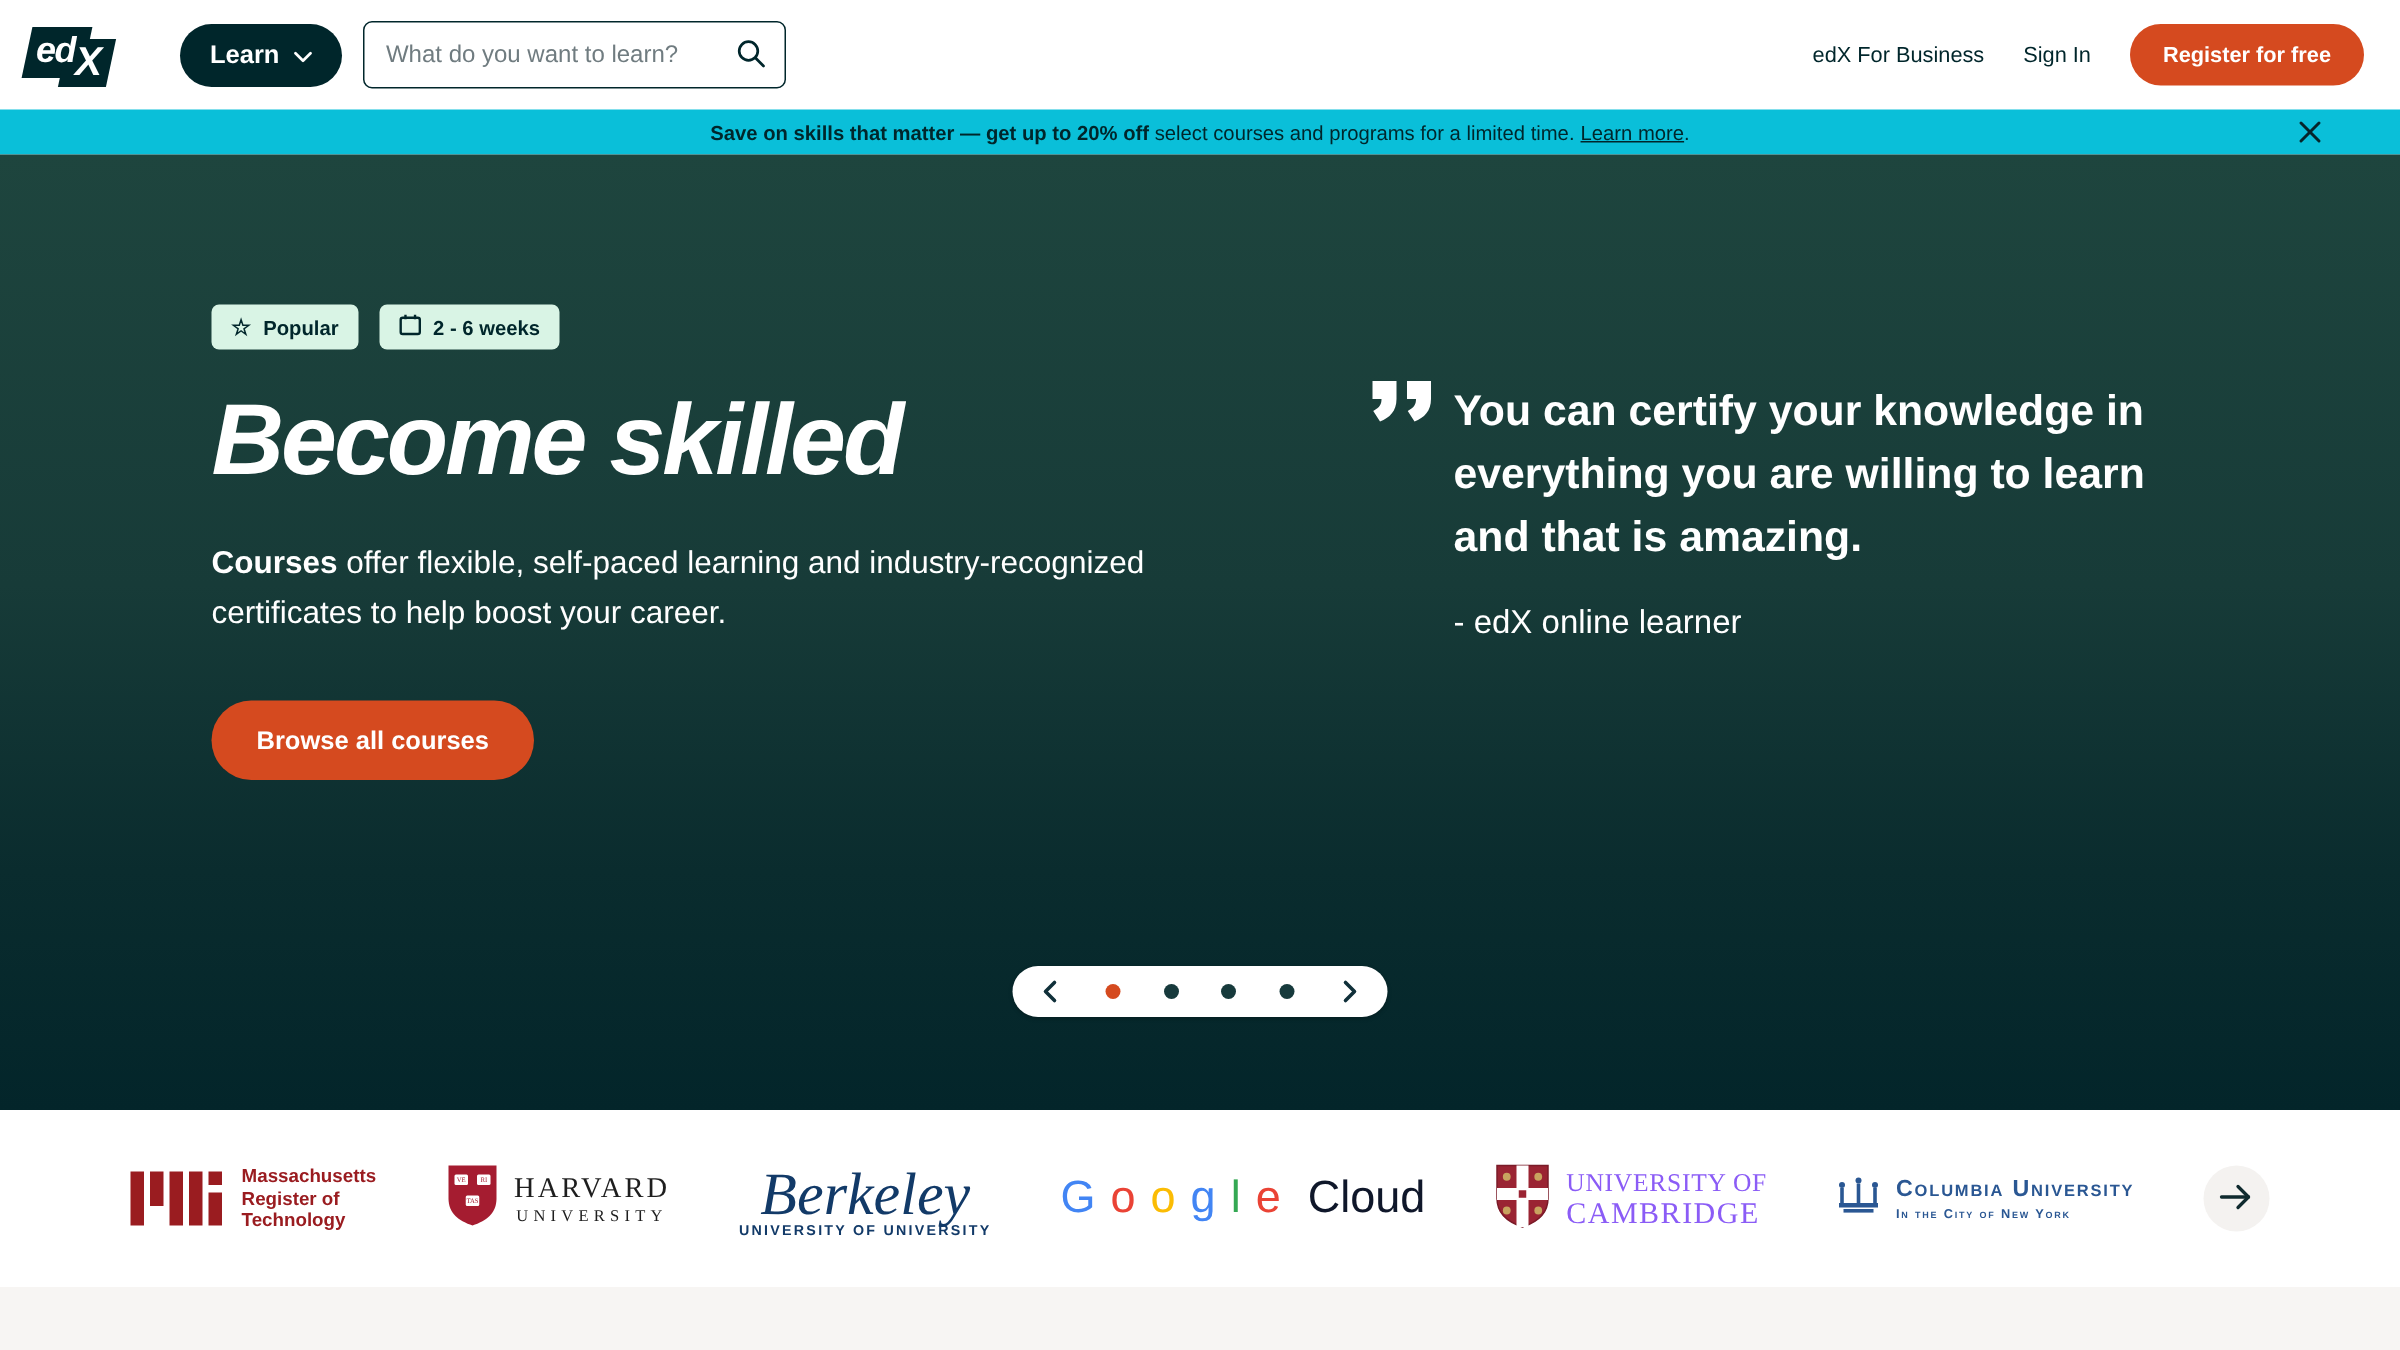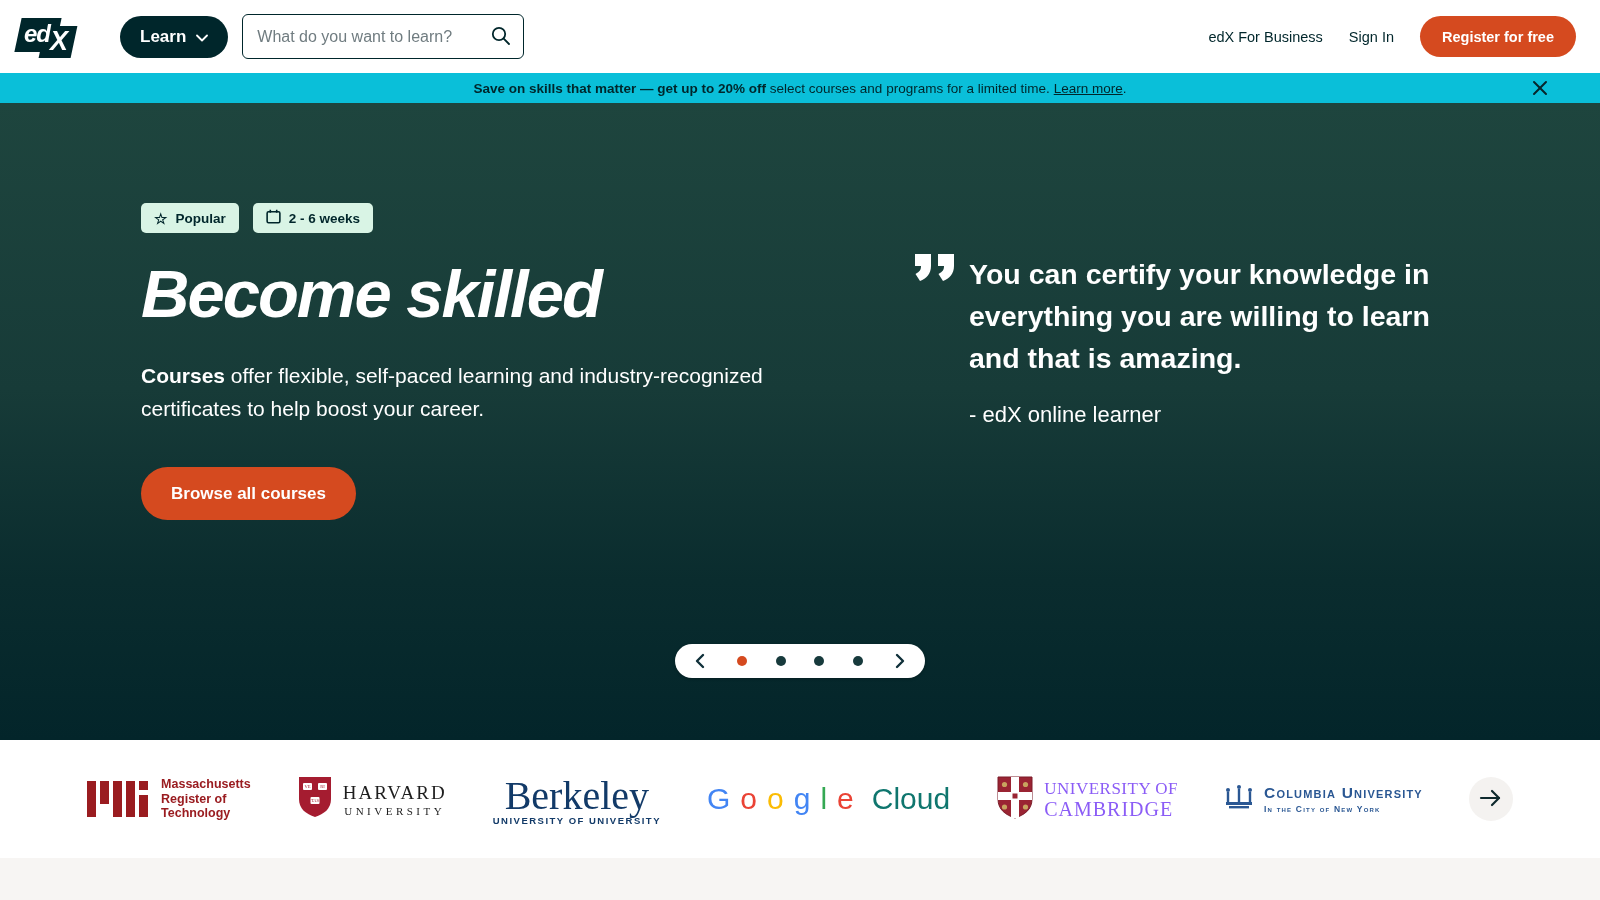--- a/index.html
+++ b/index.html
@@ -63,26 +63,26 @@
   .mit-b4 { left:39px; top:0; width:9px; height:36px; }
   .mit-dot{ left:52px; top:0; width:9px; height:9px; }
   .mit-b5 { left:52px; top:14px; width:9px; height:22px; }
   .mit-text { color:#9A1C20; font-size:12.5px; font-weight:bold; line-height:1.15; }
   
   .harv-text { text-align:center; color:#1E1E1E; font-family:"Liberation Serif", serif; }
   .harv-name { font-size:19px; letter-spacing:2px; }
   .harv-sub  { font-size:11px; letter-spacing:3.5px; margin-top:1px; }
   
   .berk { text-align:center; color:#123A68; font-family:"Liberation Serif", serif; }
-  .berk-name { font-size:40px; letter-spacing:0; }
+  .berk-name { font-size:40px; letter-spacing:0;font-style:italic; }
   .berk-sub { font-size:9.5px; font-weight:bold; letter-spacing:1.5px; margin-top:-4px; font-family:"Liberation Sans", sans-serif; }
   
   .gcloud { font-size:30px; display:flex; align-items:baseline; }
   .gl-0,.gl-3 { color:#4285F4; } .gl-1,.gl-5 { color:#EA4335; } .gl-2 { color:#FBBC04; } .gl-4 { color:#34A853; }
-  .gc-cloud { color:#0f766e; margin-left:8px; }
+  .gc-cloud { color:#0f172a; margin-left:8px; }
   
   .camb-text { color:#8b5cf6; font-family:"Liberation Serif", serif; line-height:1.0; }
   .camb-l1 { font-size:17px; letter-spacing:.5px; }
   .camb-l2 { font-size:20px; letter-spacing:1px; margin-top:2px; }
   
   .colum-text { color:#2A5793; }
   .colum-name { font-size:15.5px; font-variant:small-caps; letter-spacing:1.2px; font-weight:bold; }
   .colum-sub  { font-size:8.5px; font-variant:small-caps; letter-spacing:1.2px; font-weight:bold; margin-top:2px; }
   .logo-arrow { width:44px; height:44px; border-radius:50%; background:#F4F2F0; border:none; display:flex; align-items:center; justify-content:center; cursor:pointer; }
 

